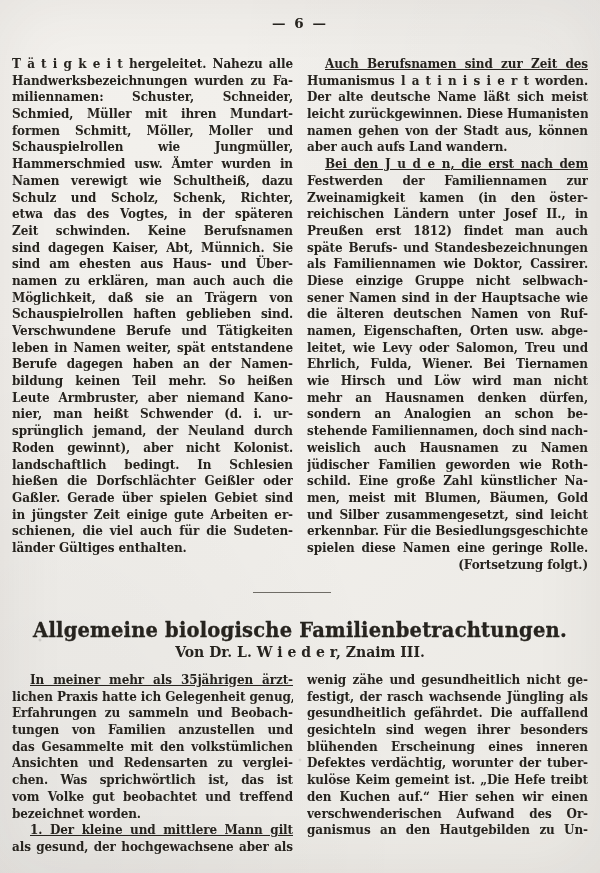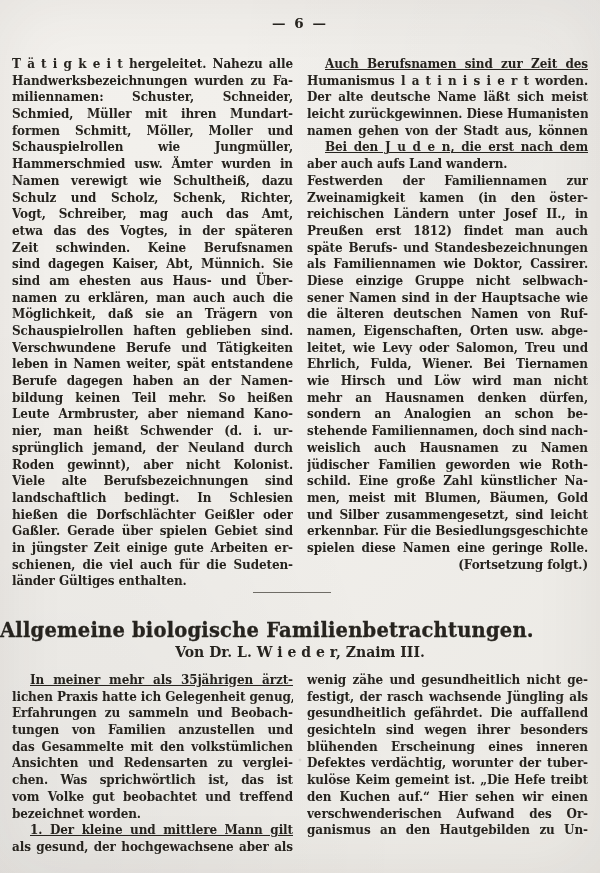--- a/index.html
+++ b/index.html
@@ -46,21 +46,21 @@
     white-space:nowrap;
   }
   .line.al{text-align:left;text-align-last:left;}
   .line.ar{text-align:right;text-align-last:right;}
   .line.ind{text-indent:1.5em;text-decoration:underline;}
   .divider{
     position:absolute;top:592px;left:253px;width:78px;height:0;
     border-top:1.6px solid #6f6c66;
   }
   .title{
-    position:absolute;top:606px;left:0;right:0;text-align:left;
+    position:absolute;top:606px;left:0;right:0;text-align:center;
     font-size:19.5px;font-weight:800;letter-spacing:.2px;
     -webkit-text-stroke:.3px currentColor;
   }
   .byline{
     position:absolute;top:644px;left:0;right:0;text-align:center;
     font-size:14px;font-weight:700;
   }
 </style>
 </head>
 <body>
@@ -73,52 +73,50 @@
     <div class="col">
         <div class="line">T ä t i g k e i t hergeleitet.  Nahezu  alle</div>
         <div class="line">Handwerksbezeichnungen wurden zu Fa-</div>
         <div class="line">miliennamen:  Schuster,  Schneider,</div>
         <div class="line">Schmied, Müller mit ihren Mundart-</div>
         <div class="line">formen Schmitt, Möller, Moller und</div>
         <div class="line">Schauspielrollen wie Jungmüller,</div>
         <div class="line">Hammerschmied usw. Ämter wurden in</div>
         <div class="line">Namen verewigt wie Schultheiß, dazu</div>
         <div class="line">Schulz und Scholz, Schenk, Richter,</div>
-        <div class="line">Vogt, Schreiber, mag auch das Amt,</div>
         <div class="line">etwa das des Vogtes, in der späteren</div>
         <div class="line">Zeit schwinden. Keine Berufsnamen</div>
         <div class="line">sind dagegen Kaiser, Abt, Münnich. Sie</div>
         <div class="line">sind am ehesten aus Haus- und Über-</div>
         <div class="line">namen zu erklären, man auch auch die</div>
         <div class="line">Möglichkeit, daß sie an Trägern von</div>
         <div class="line">Schauspielrollen haften geblieben sind.</div>
         <div class="line">Verschwundene Berufe und Tätigkeiten</div>
         <div class="line">leben in Namen weiter, spät entstandene</div>
         <div class="line">Berufe dagegen haben an der Namen-</div>
         <div class="line">bildung keinen Teil mehr. So heißen</div>
         <div class="line">Leute Armbruster, aber niemand Kano-</div>
         <div class="line">nier, man heißt Schwender (d. i. ur-</div>
         <div class="line">sprünglich jemand, der Neuland durch</div>
         <div class="line">Roden gewinnt), aber nicht Kolonist.</div>
-        <div class="line">Viele alte Berufsbezeichnungen sind</div>
         <div class="line">landschaftlich bedingt. In Schlesien</div>
         <div class="line">hießen die Dorfschlächter Geißler oder</div>
         <div class="line">Gaßler. Gerade über spielen Gebiet sind</div>
         <div class="line">in jüngster Zeit einige gute Arbeiten er-</div>
         <div class="line">schienen, die viel auch für die Sudeten-</div>
         <div class="line al">länder Gültiges enthalten.</div>
       </div>
     <div class="col">
         <div class="line ind">Auch Berufsnamen sind zur Zeit des</div>
         <div class="line">Humanismus l a t i n i s i e r t worden.</div>
         <div class="line">Der alte deutsche Name läßt sich meist</div>
         <div class="line">leicht zurückgewinnen. Diese Humanisten-</div>
         <div class="line">namen gehen von der Stadt aus, können</div>
+        <div class="line al">aber auch aufs Land wandern.</div>
         <div class="line ind">Bei den J u d e n, die erst nach dem</div>
-        <div class="line al">aber auch aufs Land wandern.</div>
         <div class="line">Festwerden  der  Familiennamen  zur</div>
         <div class="line">Zweinamigkeit kamen (in den öster-</div>
         <div class="line">reichischen Ländern unter Josef II., in</div>
         <div class="line">Preußen erst 1812) findet man auch</div>
         <div class="line">späte Berufs- und Standesbezeichnungen</div>
         <div class="line">als Familiennamen wie Doktor, Cassirer.</div>
         <div class="line">Diese einzige Gruppe nicht selbwach-</div>
         <div class="line">sener Namen sind in der Hauptsache wie</div>
         <div class="line">die älteren deutschen Namen von Ruf-</div>
         <div class="line">namen, Eigenschaften, Orten usw. abge-</div>

